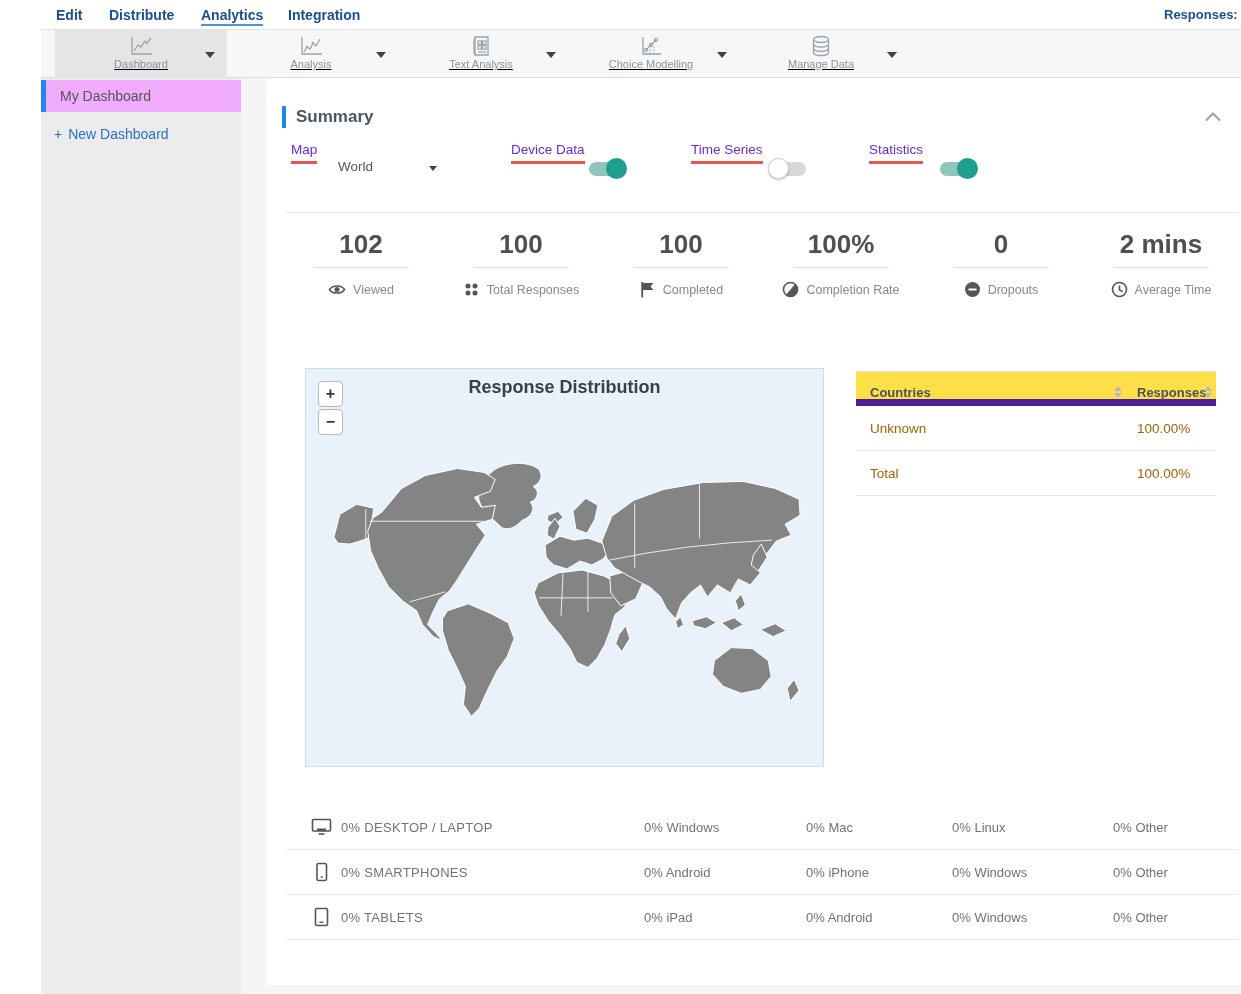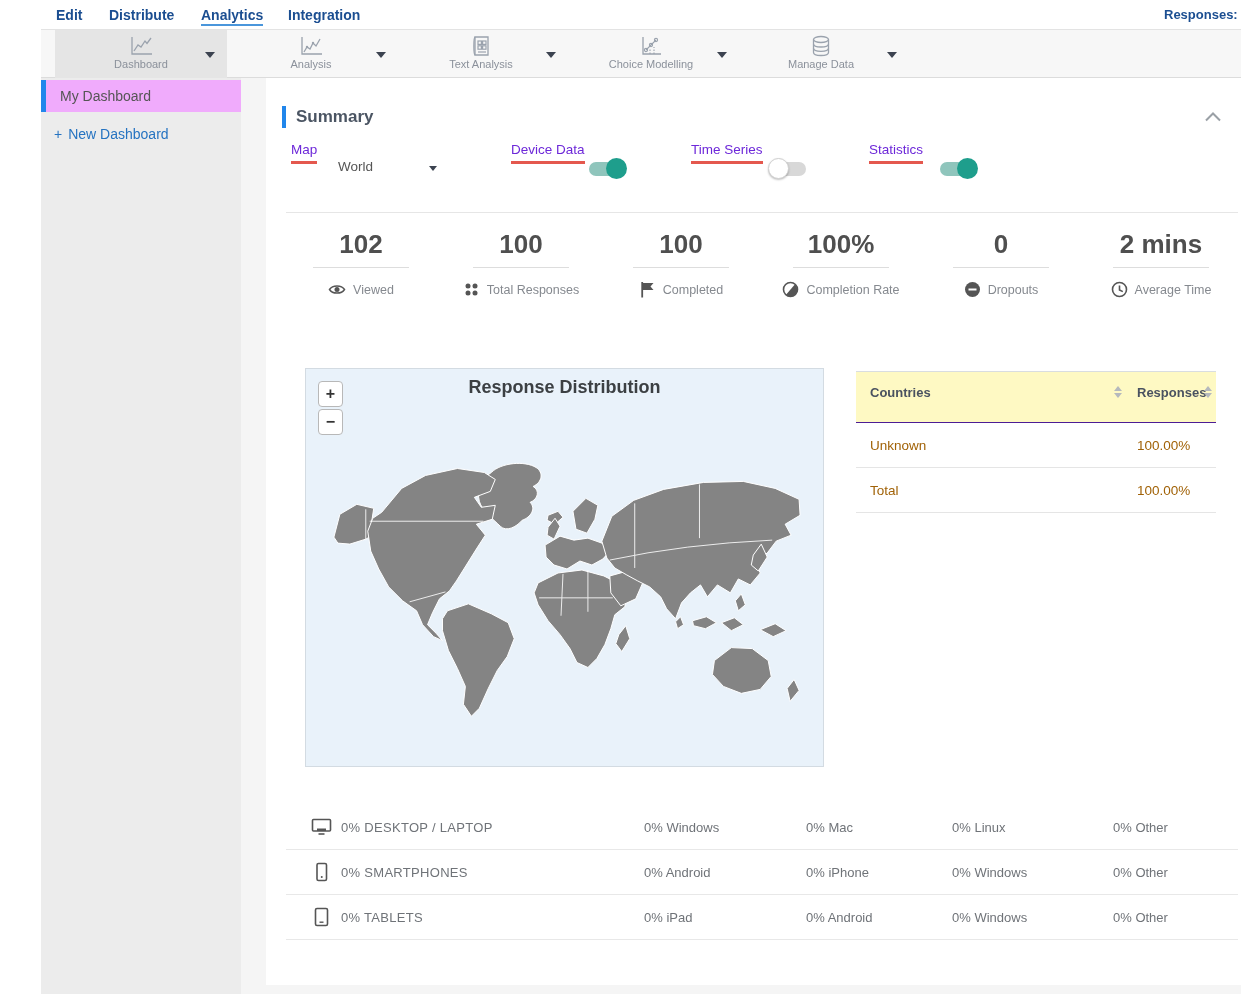--- a/index.html
+++ b/index.html
@@ -8,21 +8,21 @@
 
   
   .topnav { position:absolute; left:0; top:0; width:1241px; height:30px; background:#fff; border-bottom:1px solid #e3e3e3; z-index:5; }
   .nav-item { position:absolute; top:4px; height:22px; line-height:22px; font-size:14px; font-weight:700; color:#1b4e91; cursor:pointer; }
   .nav-item.active { border-bottom:2px solid #4a96db; }
   .nav-responses { position:absolute; top:4px; right:19px; height:22px; line-height:22px; font-size:13px; font-weight:700; color:#1b4e91; }
 
   
   .toolbar { position:absolute; left:0; top:30px; width:1241px; height:48px; background:#f7f7f7; border-bottom:1px solid #dcdcdc; z-index:4; }
   .tool-selected-bg { position:absolute; left:14px; top:0; width:172px; height:48px; background:#e5e5e5; }
-  .tool { position:absolute; top:0; width:140px; height:48px; text-align:center; cursor:pointer; }
+  .tool { position:absolute; top:0; width:140px; height:48px; text-align:center; cursor:pointer;text-decoration:underline; }
   .tool svg { display:block; margin:5px auto 0 auto; }
   .tool .tool-label { font-size:11px; color:#8b919b; margin-top:1px; }
   .caret { position:absolute; width:0; height:0; border-left:5px solid transparent; border-right:5px solid transparent; border-top:6px solid #3c4350; cursor:pointer; }
   .tool-caret { top:22px; }
 
   
   .sidebar { position:absolute; left:0; top:78px; width:200px; height:916px; background:#ececec; }
   .sidebar-item { position:absolute; left:0; top:2px; width:200px; height:32px; background:#f0abfc; border-left:5px solid #2186eb; line-height:32px; padding-left:14px; font-size:14px; color:#555; cursor:pointer; }
   .new-dashboard { position:absolute; left:13px; top:48px; font-size:14px; color:#2573c1; cursor:pointer; }
   .new-dashboard .plus { font-weight:400; margin-right:6px; }
@@ -57,21 +57,21 @@
 
   
   .map-box { position:absolute; left:39px; top:290px; width:519px; height:399px; background:#e9f2fa; border:1px solid #d3dbe2; }
   .map-title { position:absolute; left:0; top:8px; width:100%; text-align:center; font-size:18px; font-weight:700; color:#3c4043; }
   .map-zoom { position:absolute; left:12px; top:12px; }
   .zoom-btn { display:block; width:25px; height:26px; background:#fff; border:1px solid #b8b8b8; border-radius:4px; font-size:16px; font-weight:700; color:#333; line-height:24px; text-align:center; margin-bottom:2px; cursor:pointer; }
   .map-svg { position:absolute; left:0; top:0; width:100%; height:100%; }
 
   
   .ctable { position:absolute; left:590px; top:293px; width:360px; }
-  .ctable-header { position:relative; height:52px; background:#fef9c3; border-top:1px solid #d9dde0; border-bottom:1px solid #4c1d95; }
+  .ctable-header { position:relative; height:35px; background:#fde047; border-top:1px solid #d9dde0; border-bottom:7px solid #4c1d95; }
   .cth { position:absolute; top:0; line-height:41px; font-size:13px; font-weight:700; color:#4a5260; cursor:pointer; }
   .sort-icon { position:absolute; top:14px; width:9px; height:13px; cursor:pointer; }
   .sort-icon i { display:block; width:0; height:0; border-left:4.5px solid transparent; border-right:4.5px solid transparent; }
   .sort-icon .up { border-bottom:5px solid #b5b9bd; margin-bottom:2px; }
   .sort-icon .dn { border-top:5px solid #b5b9bd; }
   .crow { position:relative; height:45px; border-bottom:1px solid #e5e5e5; }
   .crow span { position:absolute; top:0; line-height:45px; font-size:13.5px; color:#a16207; }
 
   
   .dtable { position:absolute; left:20px; top:727px; width:952px; }

